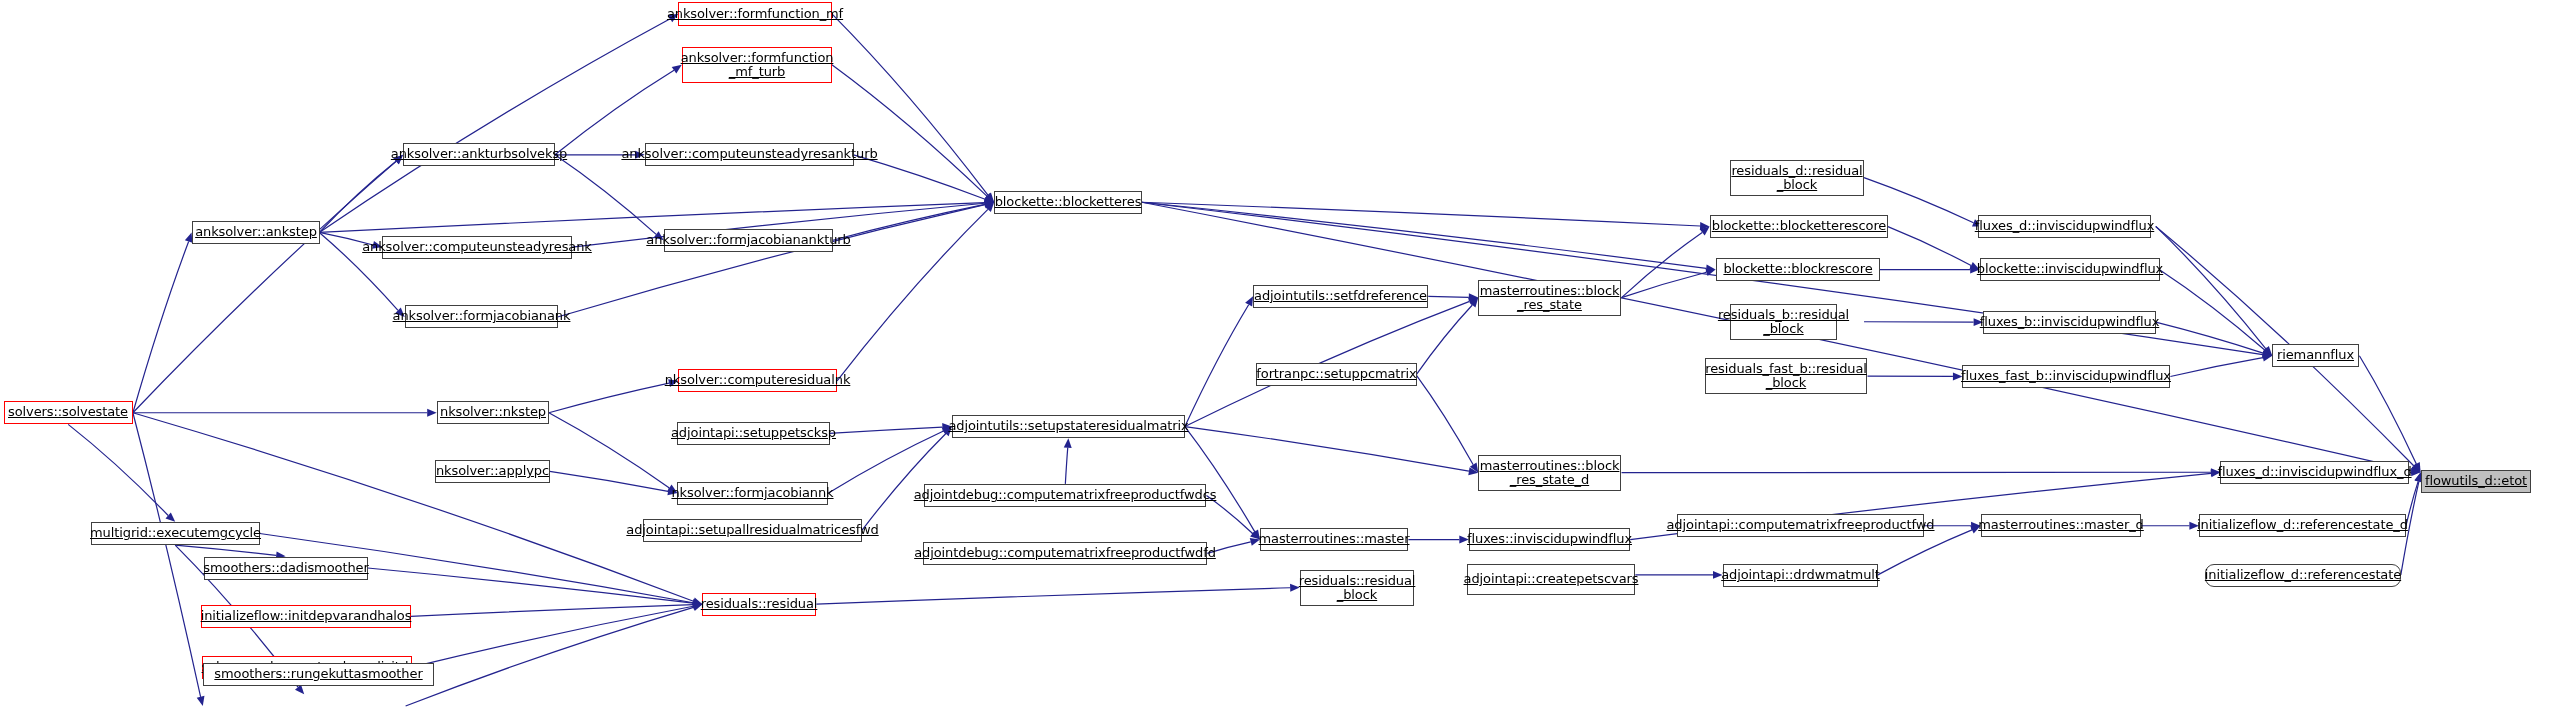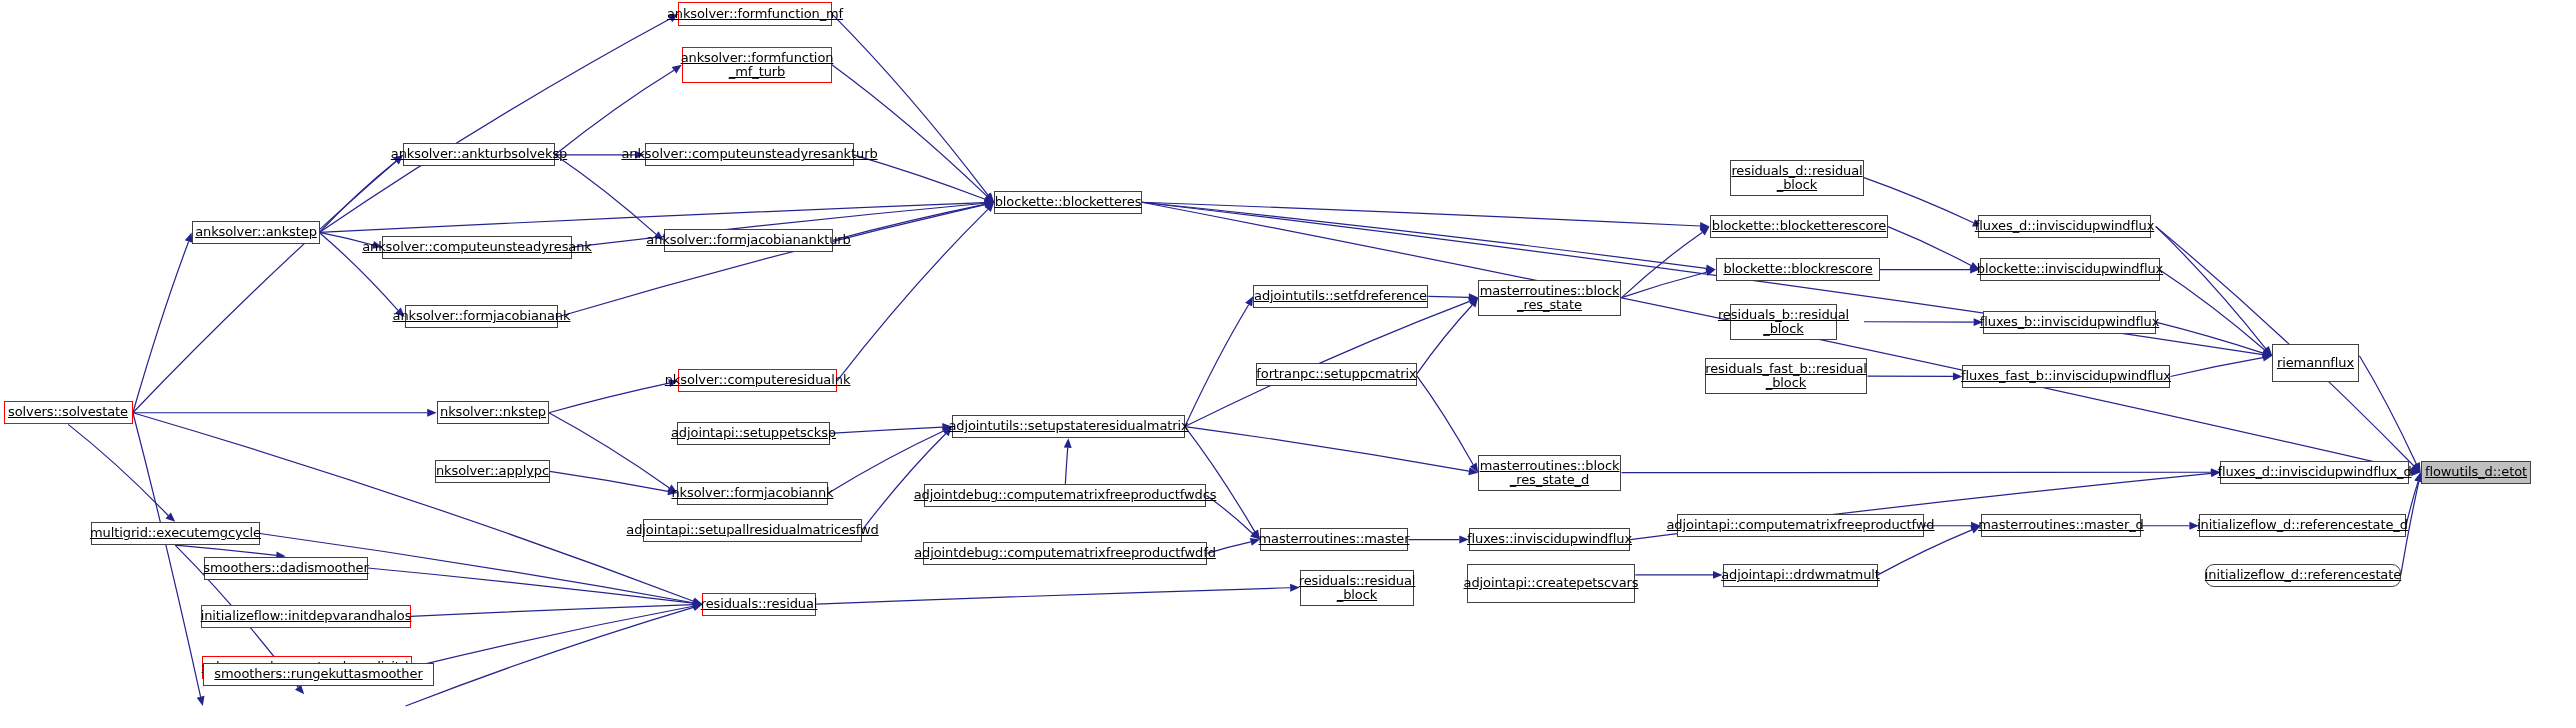--- a/index.html
+++ b/index.html
@@ -34,21 +34,21 @@
     display: flex;
     align-items: center;
     justify-content: center;
     text-align: center;
     white-space: pre;
     letter-spacing: -0.1px;
     z-index: 5;
     text-decoration: underline;
   }
   .node.red   { border-color: #ff0000; }
-  .node.focus { background: #bfbfbf; border-color: #404040; }
+  .node.focus { background: #bfbfbf; border-color: #404040; margin-top: 9px; }
   .edge-path {
     fill: none;
     stroke: #23238e;
     stroke-width: 1.4;
   }
   .edge-head { fill: #23238e; stroke: none; }
 </style>
 </head>
 <body>
 
@@ -230,35 +230,35 @@
       <div class="node" style="left: 1256px; top: 363px; width: 161px; height: 23px;">fortranpc::setuppcmatrix</div>
       <div class="node" style="left: 1478px; top: 280px; width: 143px; height: 36px;">masterroutines::block
 _res_state</div>
       <div class="node" style="left: 1478px; top: 455px; width: 143px; height: 36px;">masterroutines::block
 _res_state_d</div>
       <div class="node" style="left: 1260px; top: 528px; width: 148px; height: 23px;">masterroutines::master</div>
       <div class="node" style="left: 1469px; top: 528px; width: 161px; height: 23px;">fluxes::inviscidupwindflux</div>
       <div class="node" style="left: 1300px; top: 570px; width: 114px; height: 36px;">residuals::residual
 _block</div>
       <div class="node" style="left: 1677px; top: 514px; width: 247px; height: 23px;">adjointapi::computematrixfreeproductfwd</div>
-      <div class="node" style="left: 1467px; top: 564px; width: 168px; height: 39px;">adjointapi::createpetscvars</div>
+      <div class="node" style="left: 1467px; top: 564px; width: 168px; height: 31px;">adjointapi::createpetscvars</div>
       <div class="node" style="left: 1723px; top: 564px; width: 155px; height: 23px;">adjointapi::drdwmatmult</div>
       <div class="node" style="left: 1730px; top: 160px; width: 134px; height: 36px;">residuals_d::residual
 _block</div>
       <div class="node" style="left: 1710px; top: 215px; width: 178px; height: 23px;">blockette::blocketterescore</div>
       <div class="node" style="left: 1716px; top: 258px; width: 164px; height: 23px;">blockette::blockrescore</div>
       <div class="node" style="left: 1730px; top: 304px; width: 107px; height: 36px;">residuals_b::residual
 _block</div>
       <div class="node" style="left: 1705px; top: 358px; width: 162px; height: 36px;">residuals_fast_b::residual
 _block</div>
       <div class="node" style="left: 1972px; top: 215px; width: 173px; height: 23px; margin-left: 6px;">fluxes_d::inviscidupwindflux</div>
       <div class="node" style="left: 1980px; top: 258px; width: 180px; height: 23px;">blockette::inviscidupwindflux</div>
       <div class="node" style="left: 1983px; top: 311px; width: 173px; height: 23px;">fluxes_b::inviscidupwindflux</div>
       <div class="node" style="left: 1962px; top: 365px; width: 208px; height: 23px;">fluxes_fast_b::inviscidupwindflux</div>
-      <div class="node" style="left: 2272px; top: 344px; width: 87px; height: 38px;">riemannflux</div>
+      <div class="node" style="left: 2272px; top: 344px; width: 87px; height: 23px;">riemannflux</div>
       <div class="node" style="left: 2220px; top: 461px; width: 189px; height: 23px;">fluxes_d::inviscidupwindflux_d</div>
       <div class="node" style="left: 1981px; top: 514px; width: 160px; height: 23px;">masterroutines::master_d</div>
       <div class="node" style="left: 2199px; top: 514px; width: 207px; height: 23px;">initializeflow_d::referencestate_d</div>
       <div class="node" style="left: 2205px; top: 564px; width: 196px; height: 23px; border-radius: 9px;">initializeflow_d::referencestate</div>
       <div class="node focus" style="left: 2421px; top: 461px; width: 110px; height: 23px;">flowutils_d::etot</div>
     </div>
 </div>
 
 
 </body></html>

